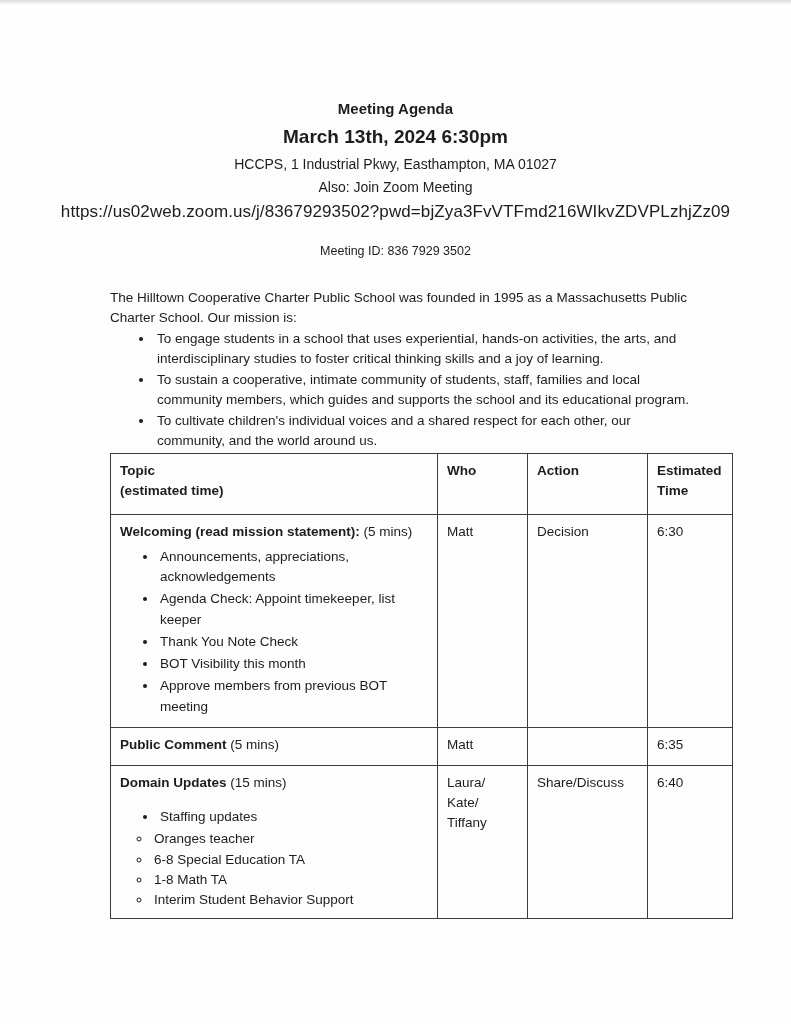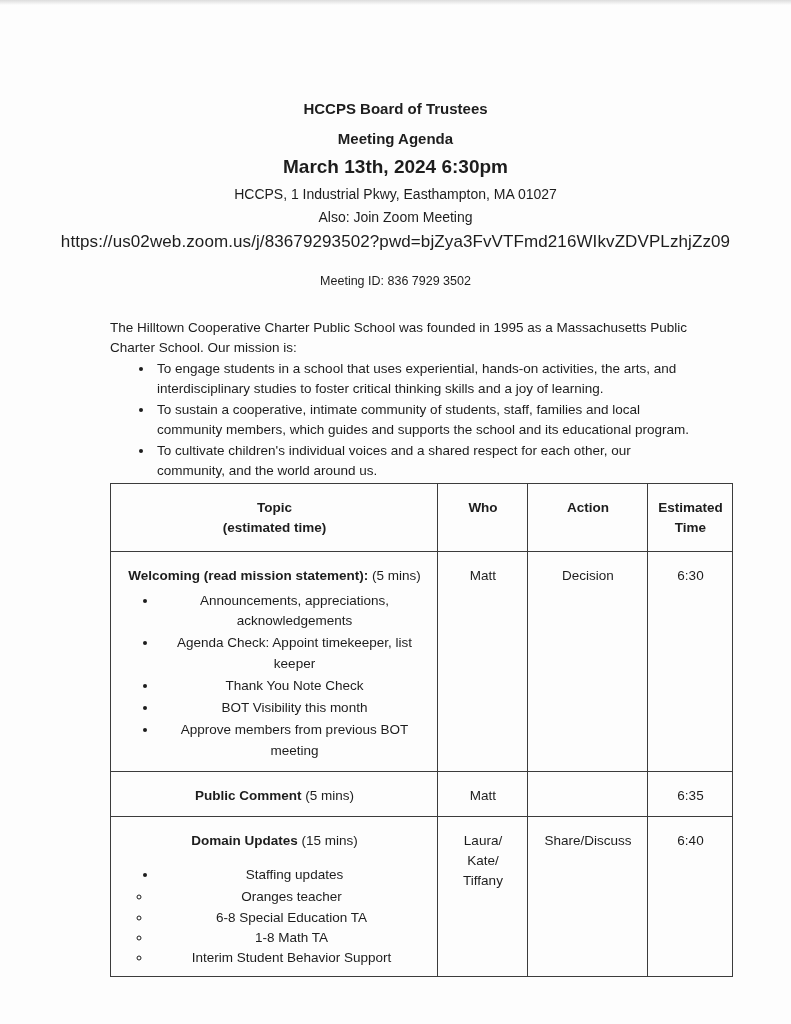--- a/index.html
+++ b/index.html
@@ -39,23 +39,23 @@
 
   table.agenda {
     margin-left:110px;
     width:622px;
     border-collapse:collapse;
     table-layout:fixed;
     font-size:13.5px;
   }
   table.agenda th, table.agenda td {
     border:1.5px solid #3c3c3c;
-    padding:14px 8px 8px 9px;
+    padding:7px 8px 8px 9px;
     vertical-align:top;
-    text-align:center;
+    text-align:left;
     line-height:1.5;
   }
   table.agenda th { font-weight:bold; white-space:pre-line; height:45px; }
   .col-topic { width:327px; }
   .col-who   { width:90px;  }
   .col-act   { width:120px; }
   .col-time  { width:85px;  }
 
   .topic-cell p { margin:0; }
   .topic-cell .tt { font-weight:bold; }
@@ -71,21 +71,20 @@
   tr.row-public td { height:22px; }
   tr.row-domain td { height:118px; }
 </style>
 </head>
 <body>
 
 <div class="page">
   <div class="scan-edge-top"></div>
 
   <div class="doc-header">
-    <p class="h-title">HCCPS Board of Trustees</p>
     <p class="h-sub">Meeting Agenda</p>
     <p class="h-date">March 13th, 2024 6:30pm</p>
     <p class="h-addr">HCCPS, 1 Industrial Pkwy, Easthampton, MA 01027</p>
     <p class="h-also">Also: Join Zoom Meeting</p>
     <p class="h-url">https://us02web.zoom.us/j/83679293502?pwd=bjZya3FvVTFmd216WIkvZDVPLzhjZz09</p>
     <p class="h-mid">Meeting ID: 836 7929 3502</p>
   </div>
 
   <div class="mission">
     <p>The Hilltown Cooperative Charter Public School was founded in 1995 as a Massachusetts Public Charter School. Our mission is:</p>

